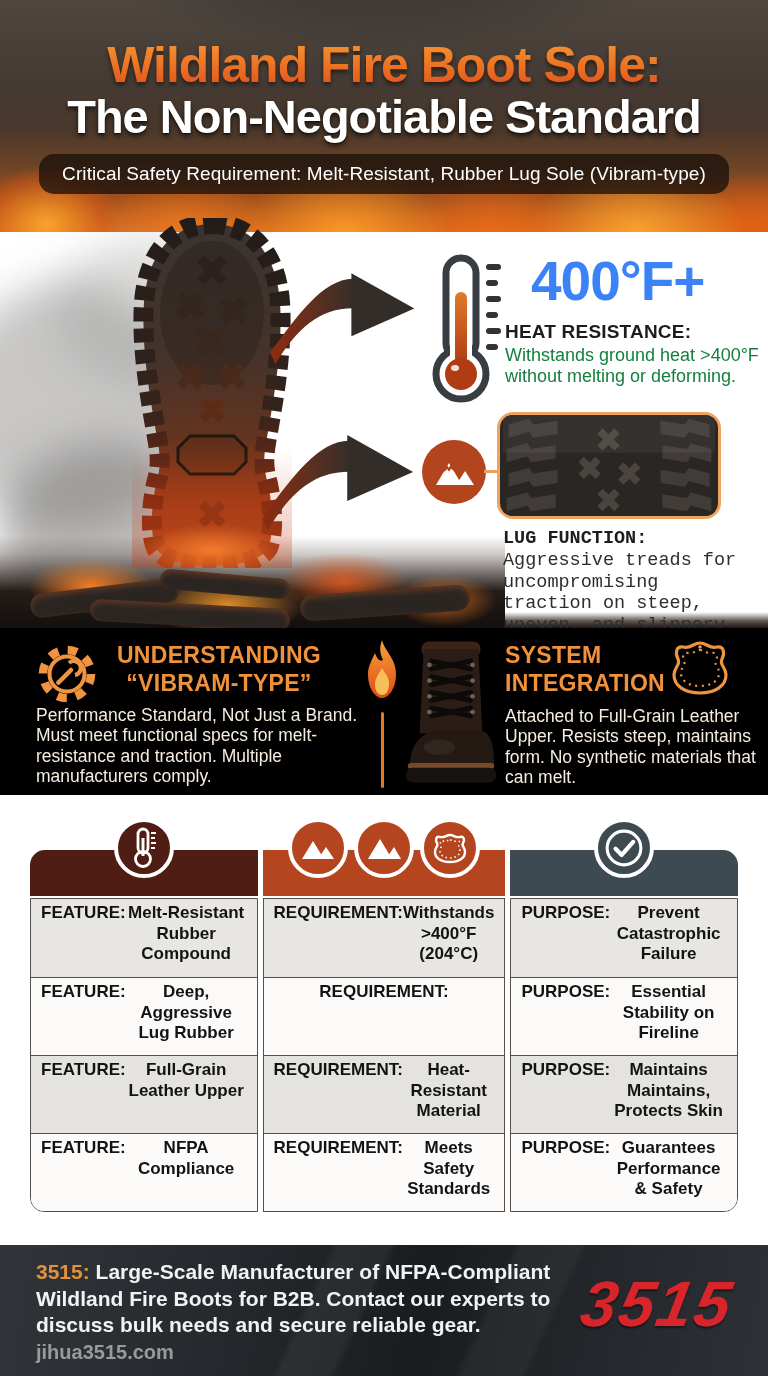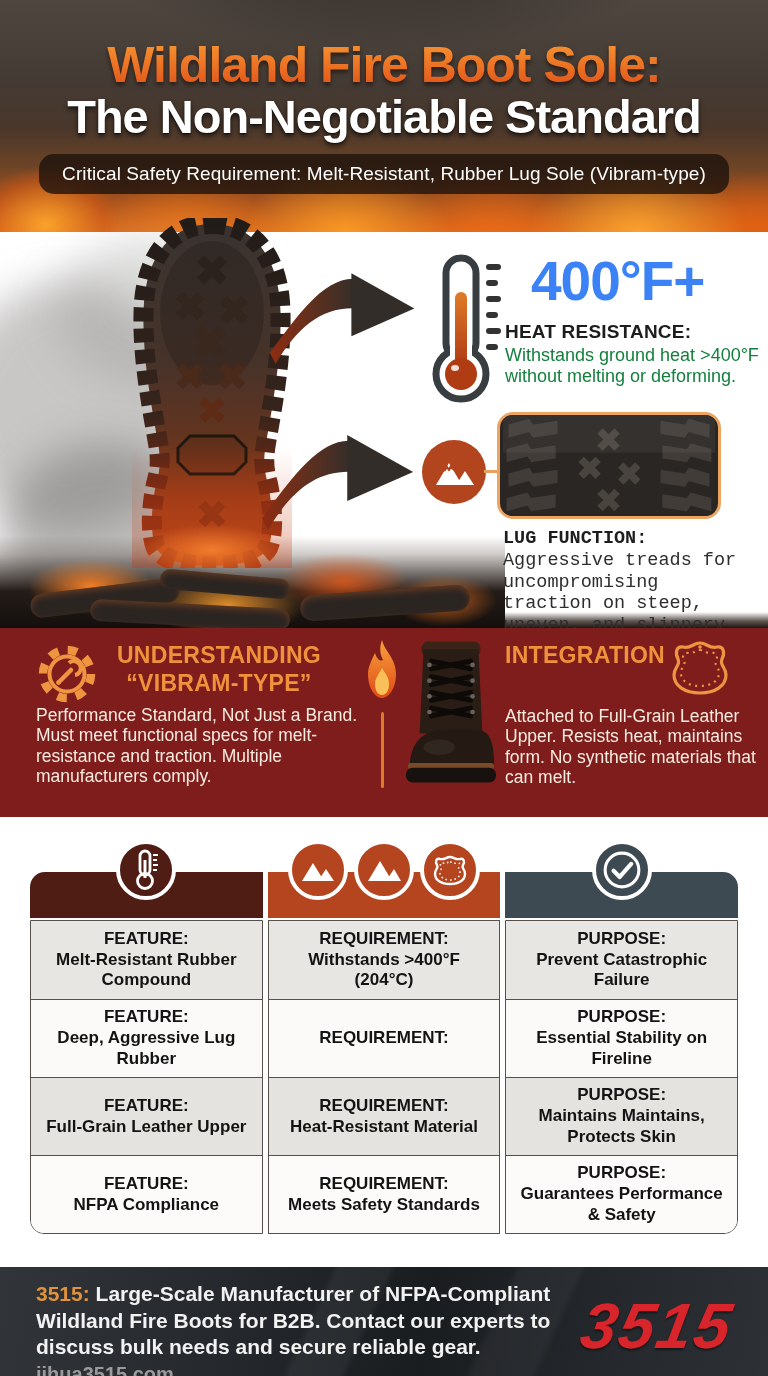--- a/index.html
+++ b/index.html
@@ -55,21 +55,21 @@
   .lug-circle{position:absolute;left:422px;top:208px;width:64px;height:64px;border-radius:50%;
       background:#b2451e;display:flex;align-items:center;justify-content:center;
       box-shadow:0 0 0 2px rgba(255,255,255,.65);}
   .lug-connector{position:absolute;left:484px;top:238px;width:16px;height:3px;background:#e8a05f;}
   .lug-image{position:absolute;left:497px;top:180px;width:224px;height:107px;border-radius:16px;
       border:3px solid #eda45f;overflow:hidden;background:#2a2624;box-sizing:border-box;}
   .lug-text{position:absolute;left:503px;top:296px;width:250px;font-size:18.5px;color:#2e2e2e;line-height:1.18;font-family:Liberation Mono, monospace;}
   .lug-text .lbl{font-weight:800;color:#1d1d1d;}
 
   
-  .band{position:relative;height:189px;background:#7f1d1d;z-index:2;}
+  .band{position:relative;height:167px;background:#000000;z-index:2;}
   .gear-icon{position:absolute;left:36px;top:15px;width:62px;height:62px;}
   .vb-heading{position:absolute;left:96px;top:14px;width:246px;text-align:center;
       font-size:23px;font-weight:800;color:#f0923c;line-height:1.2;letter-spacing:.3px;}
   .vb-body-left{position:absolute;left:36px;top:77px;width:322px;font-size:17.5px;color:#f6ecdf;line-height:1.17;}
   .flame-icon{position:absolute;left:358px;top:8px;width:48px;height:68px;}
   .divider-line{position:absolute;left:381px;top:84px;width:3px;height:76px;background:#e07a28;border-radius:2px;}
   .boot-svg{position:absolute;left:402px;top:8px;width:98px;height:152px;}
   .sys-heading{position:absolute;left:505px;top:14px;font-size:23px;font-weight:800;color:#f0923c;
       line-height:1.2;letter-spacing:.3px;text-align:left;}
   .leather-icon{position:absolute;left:668px;top:10px;width:64px;height:60px;}
@@ -86,21 +86,21 @@
   .tcol.c3 .tbar{background:#3e4a52;border-top-right-radius:15px;}
   .tbar-icons{position:absolute;top:-32px;left:0;right:0;display:flex;justify-content:center;gap:6px;z-index:3;}
   .hicon{width:60px;height:60px;border-radius:50%;border:4px solid #fff;box-sizing:border-box;
       display:flex;align-items:center;justify-content:center;}
   .hicon.maroon{background:#4f1d14;}
   .hicon.red{background:#b5451f;}
   .hicon.slate{background:#3e4a52;}
   .tcells{border:1px solid #55504c;margin-top:2px;}
   .tcol.c1 .tcells{border-bottom-left-radius:14px;overflow:hidden;}
   .tcol.c3 .tcells{border-bottom-right-radius:14px;overflow:hidden;}
-  .tcell{height:78px;display:flex;flex-direction:column;justify-content:center;text-align:center;
+  .tcell{height:78px;display:flex;flex-direction:row;justify-content:center;text-align:center;
       padding:4px 10px;box-sizing:border-box;border-top:1px solid #55504c;}
   .tcell:first-child{border-top:none;}
   .tcell .lab,.tcell .val{font-weight:700;font-size:17px;line-height:1.22;color:#131313;}
   .rA{background:#e8e6e3;} .rB{background:#fbfaf9;} .rC{background:#e5e3e0;} .rD{background:#fcfbfa;}
 
   
   .footer{position:relative;height:131px;overflow:hidden;
       background:linear-gradient(100deg,#31353a 0%,#25282c 30%,#1a1d20 55%,#25282c 80%,#2d3135 100%);}
   .footer::before{content:"";position:absolute;inset:0;
       background:
@@ -306,28 +306,29 @@
           <circle cx="72" cy="60" r="2.4"></circle>
         <circle cx="28" cy="76" r="2.4"></circle>
           <circle cx="72" cy="76" r="2.4"></circle>
         </g>
       <rect x="6" y="128" width="88" height="6" rx="3" fill="#7a4a28"></rect>
       <rect x="4" y="133" width="92" height="15" rx="7" fill="#17120f"></rect>
       <ellipse cx="38" cy="112" rx="16" ry="8" fill="rgba(255,255,255,.06)"></ellipse>
     </svg>
 
     <div class="sys-heading">
+      <div>SYSTEM</div>
       <div>INTEGRATION</div>
     </div>
     <svg class="leather-icon" viewBox="0 0 64 60">
       <path d="M32,5 C39,5 41,11 49,9 C56,8 57,15 54,21 C51,27 58,29 58,37 C58,48 47,55 32,55 C17,55 6,48 6,37 C6,29 13,27 10,21 C7,15 8,8 15,9 C23,11 25,5 32,5 Z" fill="none" stroke="#ef9440" stroke-width="3.2"></path>
       <path d="M32,12 C37,12 38,16 44,15 C49,14 50,19 48,23 C46,27 51,29 51,35 C51,43 43,48 32,48 C21,48 13,43 13,35 C13,29 18,27 16,23 C14,19 15,14 20,15 C26,16 27,12 32,12 Z" fill="none" stroke="#ef9440" stroke-width="2.2" stroke-dasharray="2 4.5"></path>
       <circle cx="32" cy="9" r="1.8" fill="#ef9440"></circle>
     </svg>
-    <div class="vb-body-right">Attached to Full-Grain Leather Upper. Resists heat, maintains form. No synthetic materials that can melt.</div>
+    <div class="vb-body-right">Attached to Full-Grain Leather Upper. Resists steep, maintains form. No synthetic materials that can melt.</div>
   </div>
 
   <div class="table-section">
     <div class="table-wrap">
 
       <div class="tcol c1">
         <div class="tbar"></div>
         <div class="tbar-icons">
           <div class="hicon maroon">
             <svg width="30" height="44" viewBox="0 0 30 44">

